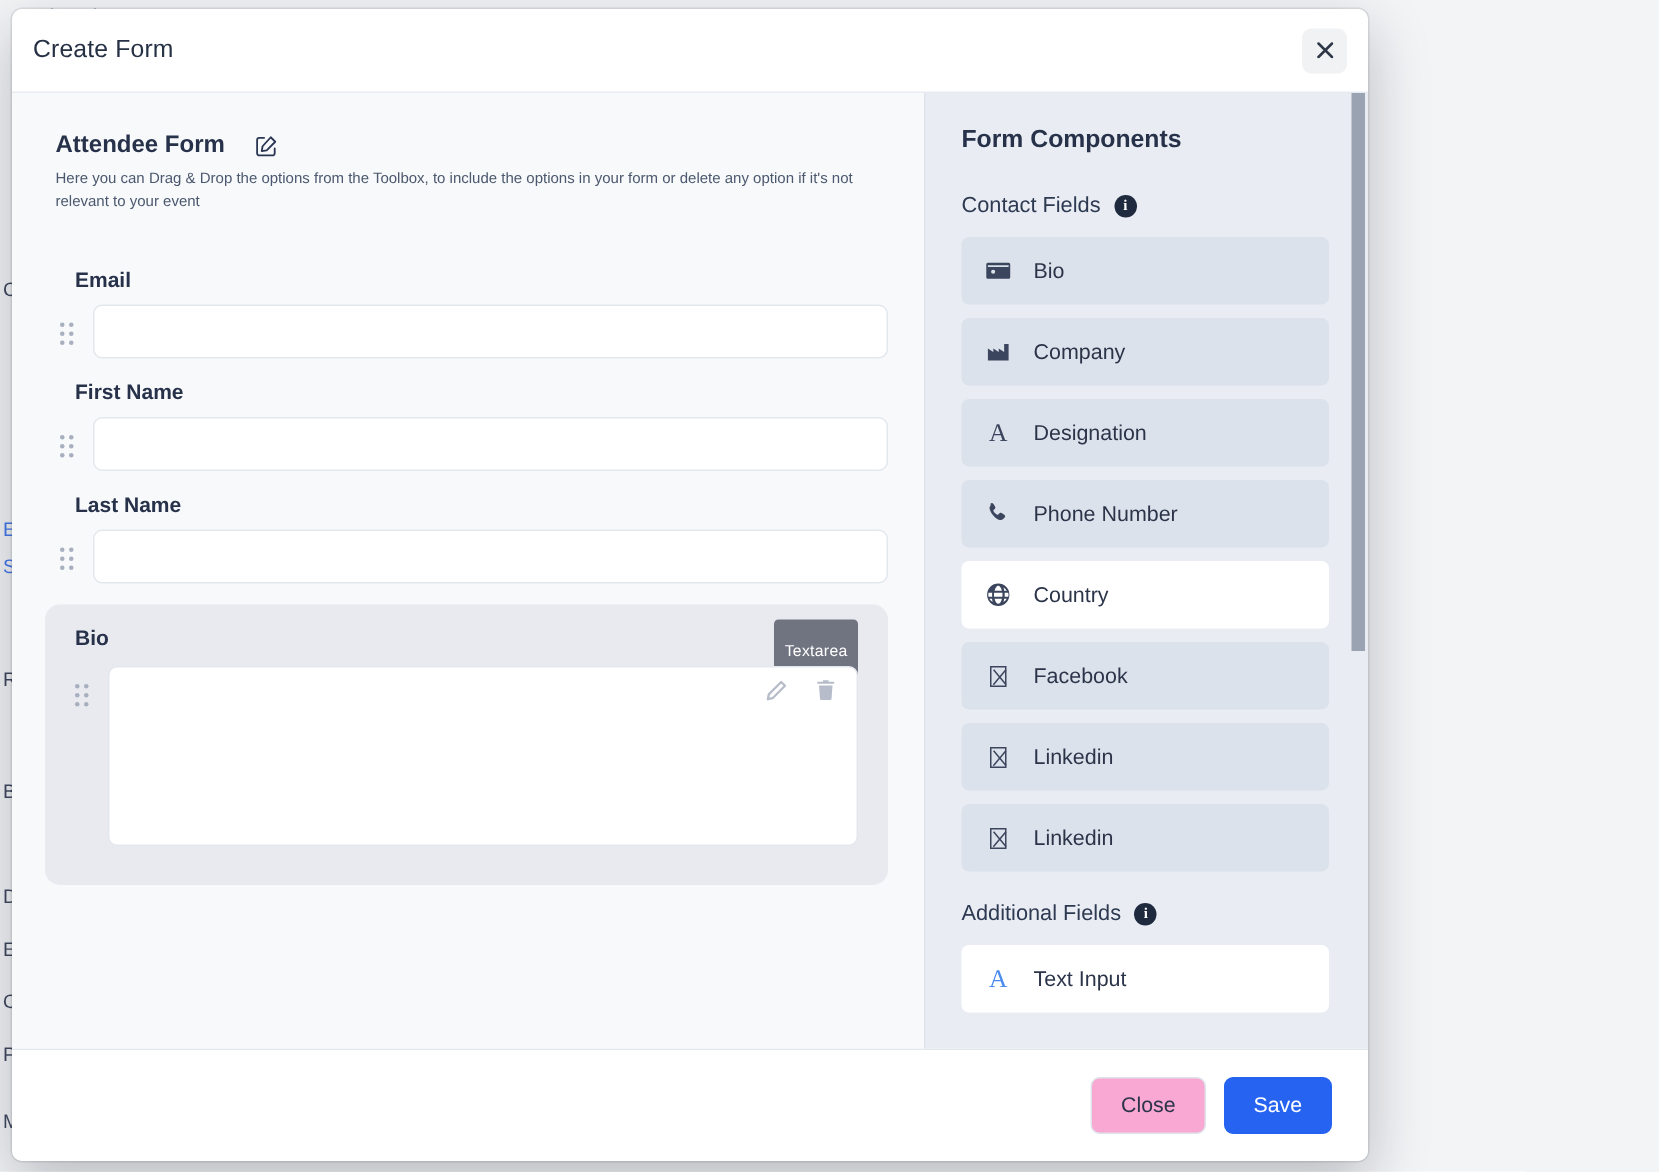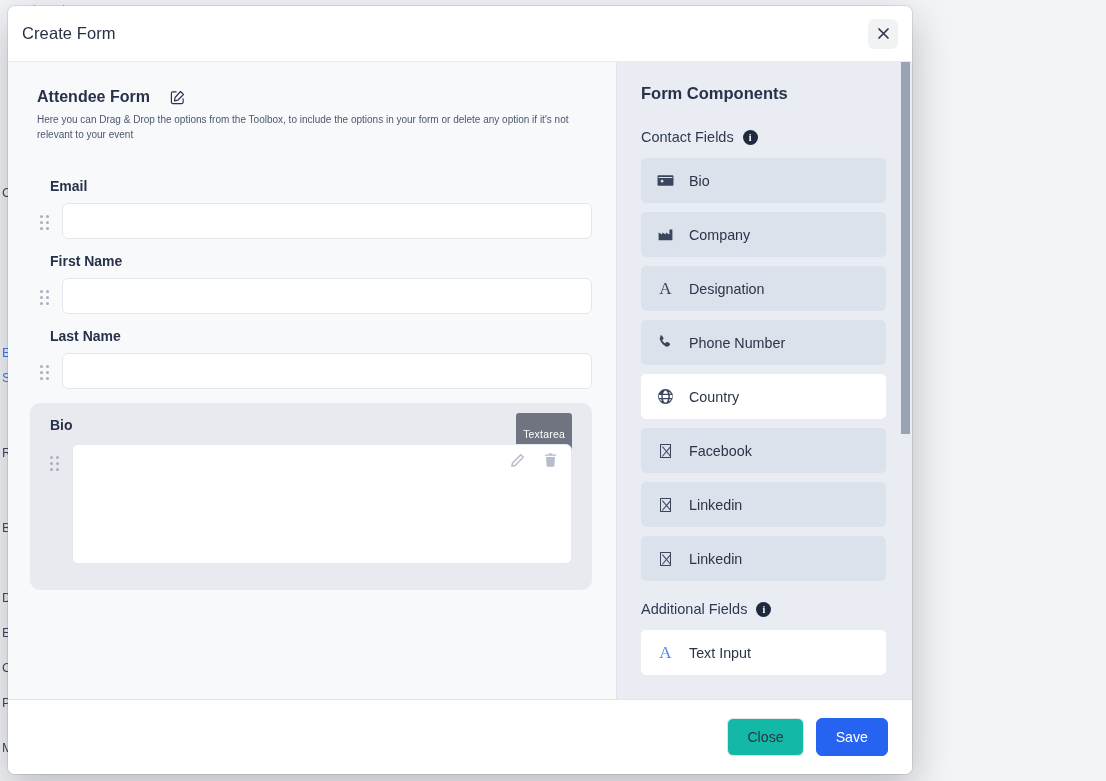--- a/index.html
+++ b/index.html
@@ -305,21 +305,21 @@
   }
   .btn {
     height: 38px;
     border-radius: 6px;
     font-size: 14.2px;
     padding: 0 19px;
     cursor: pointer;
     font-family: "Liberation Sans", sans-serif;
   }
   #close-footer-button {
-    background: #14b8a6;
+    background: #f9a8d4;
     border: 1px solid #dfe3ea;
     color: #2b3449;
     margin-left: 17px;
   }
   #save-button {
     background: #2563f0;
     border: 1px solid #2563f0;
     color: #ffffff;
   }
 </style>

